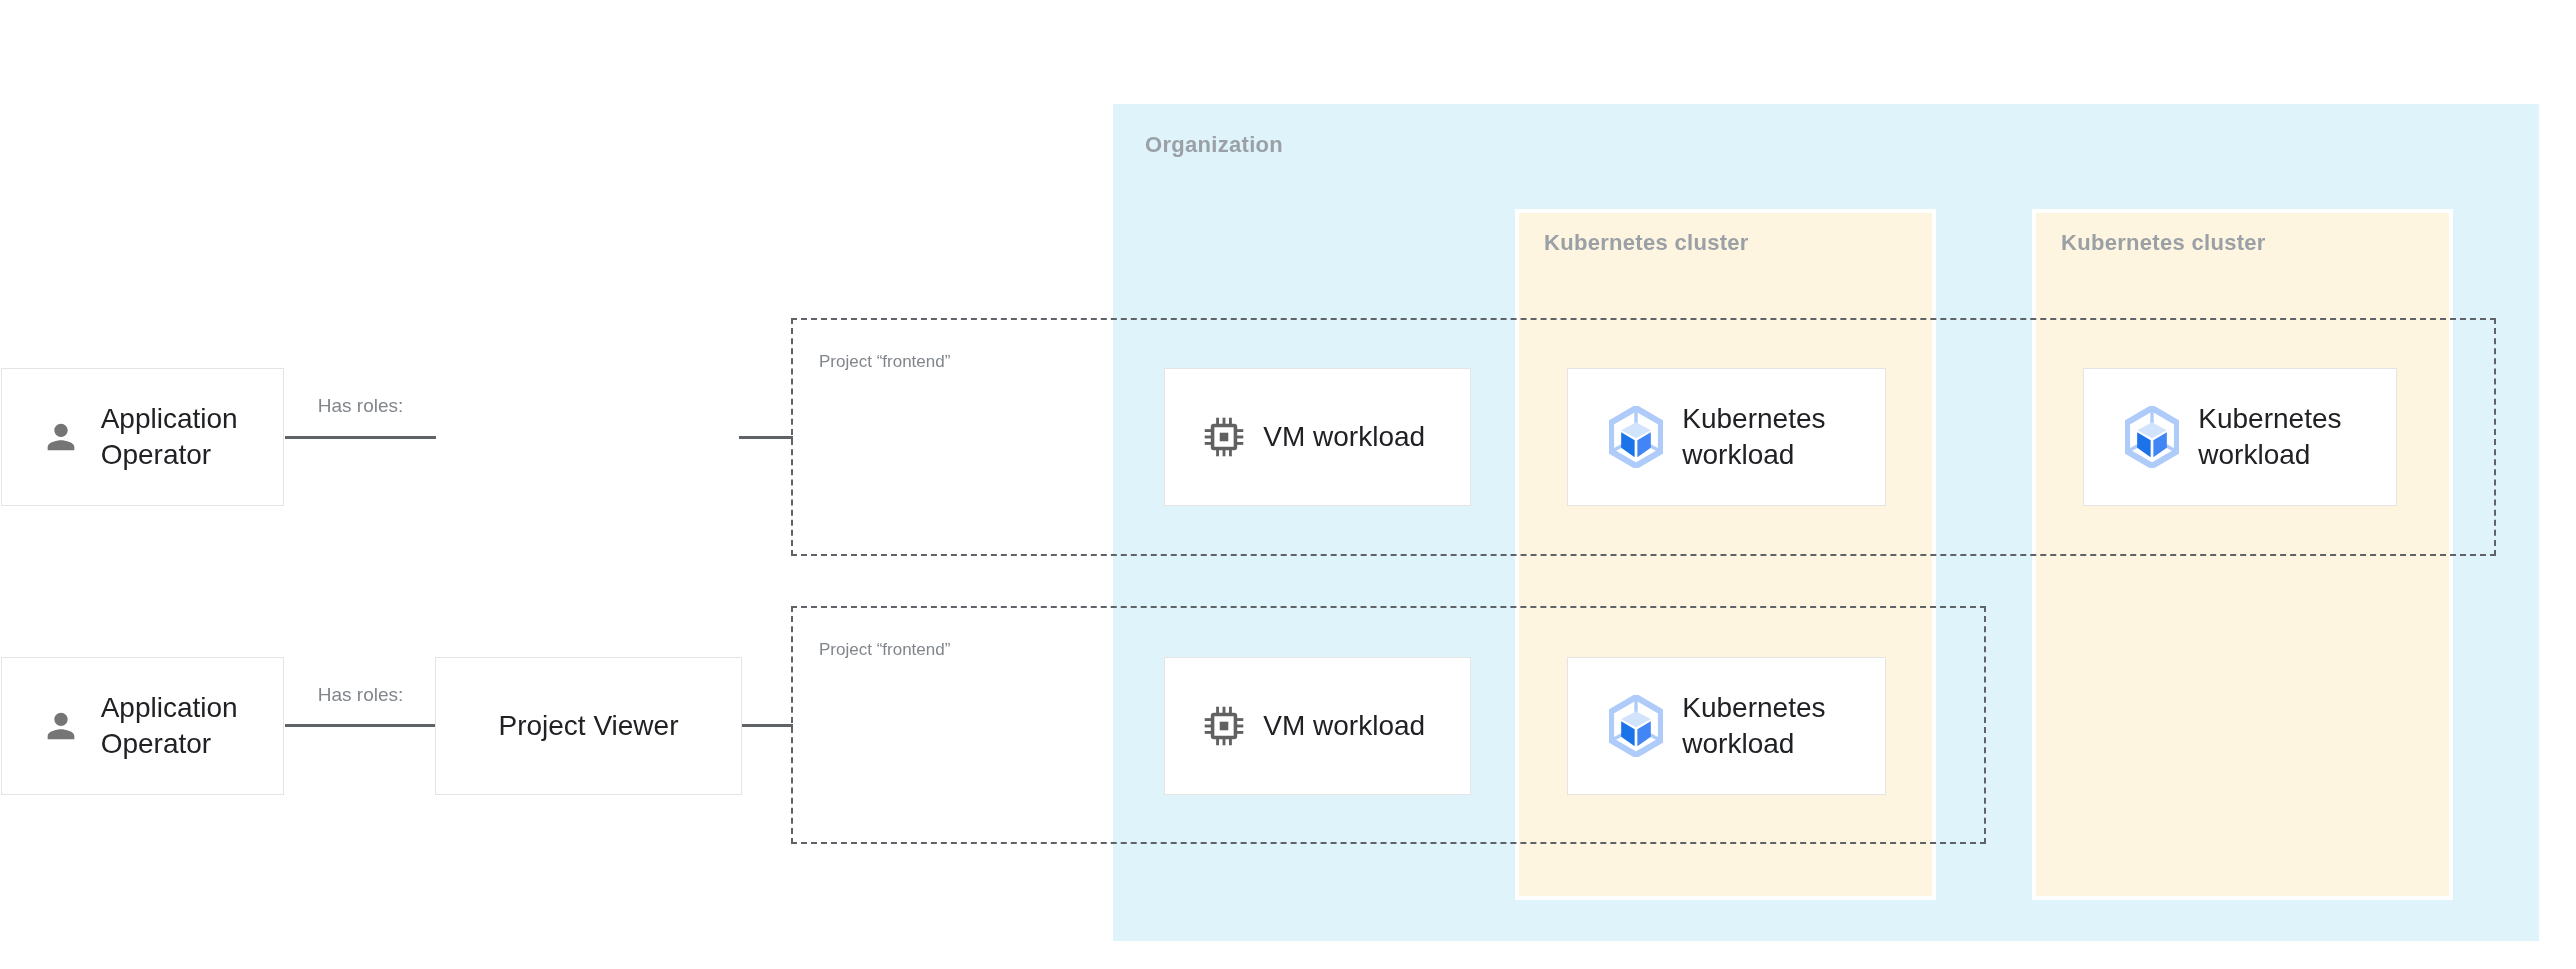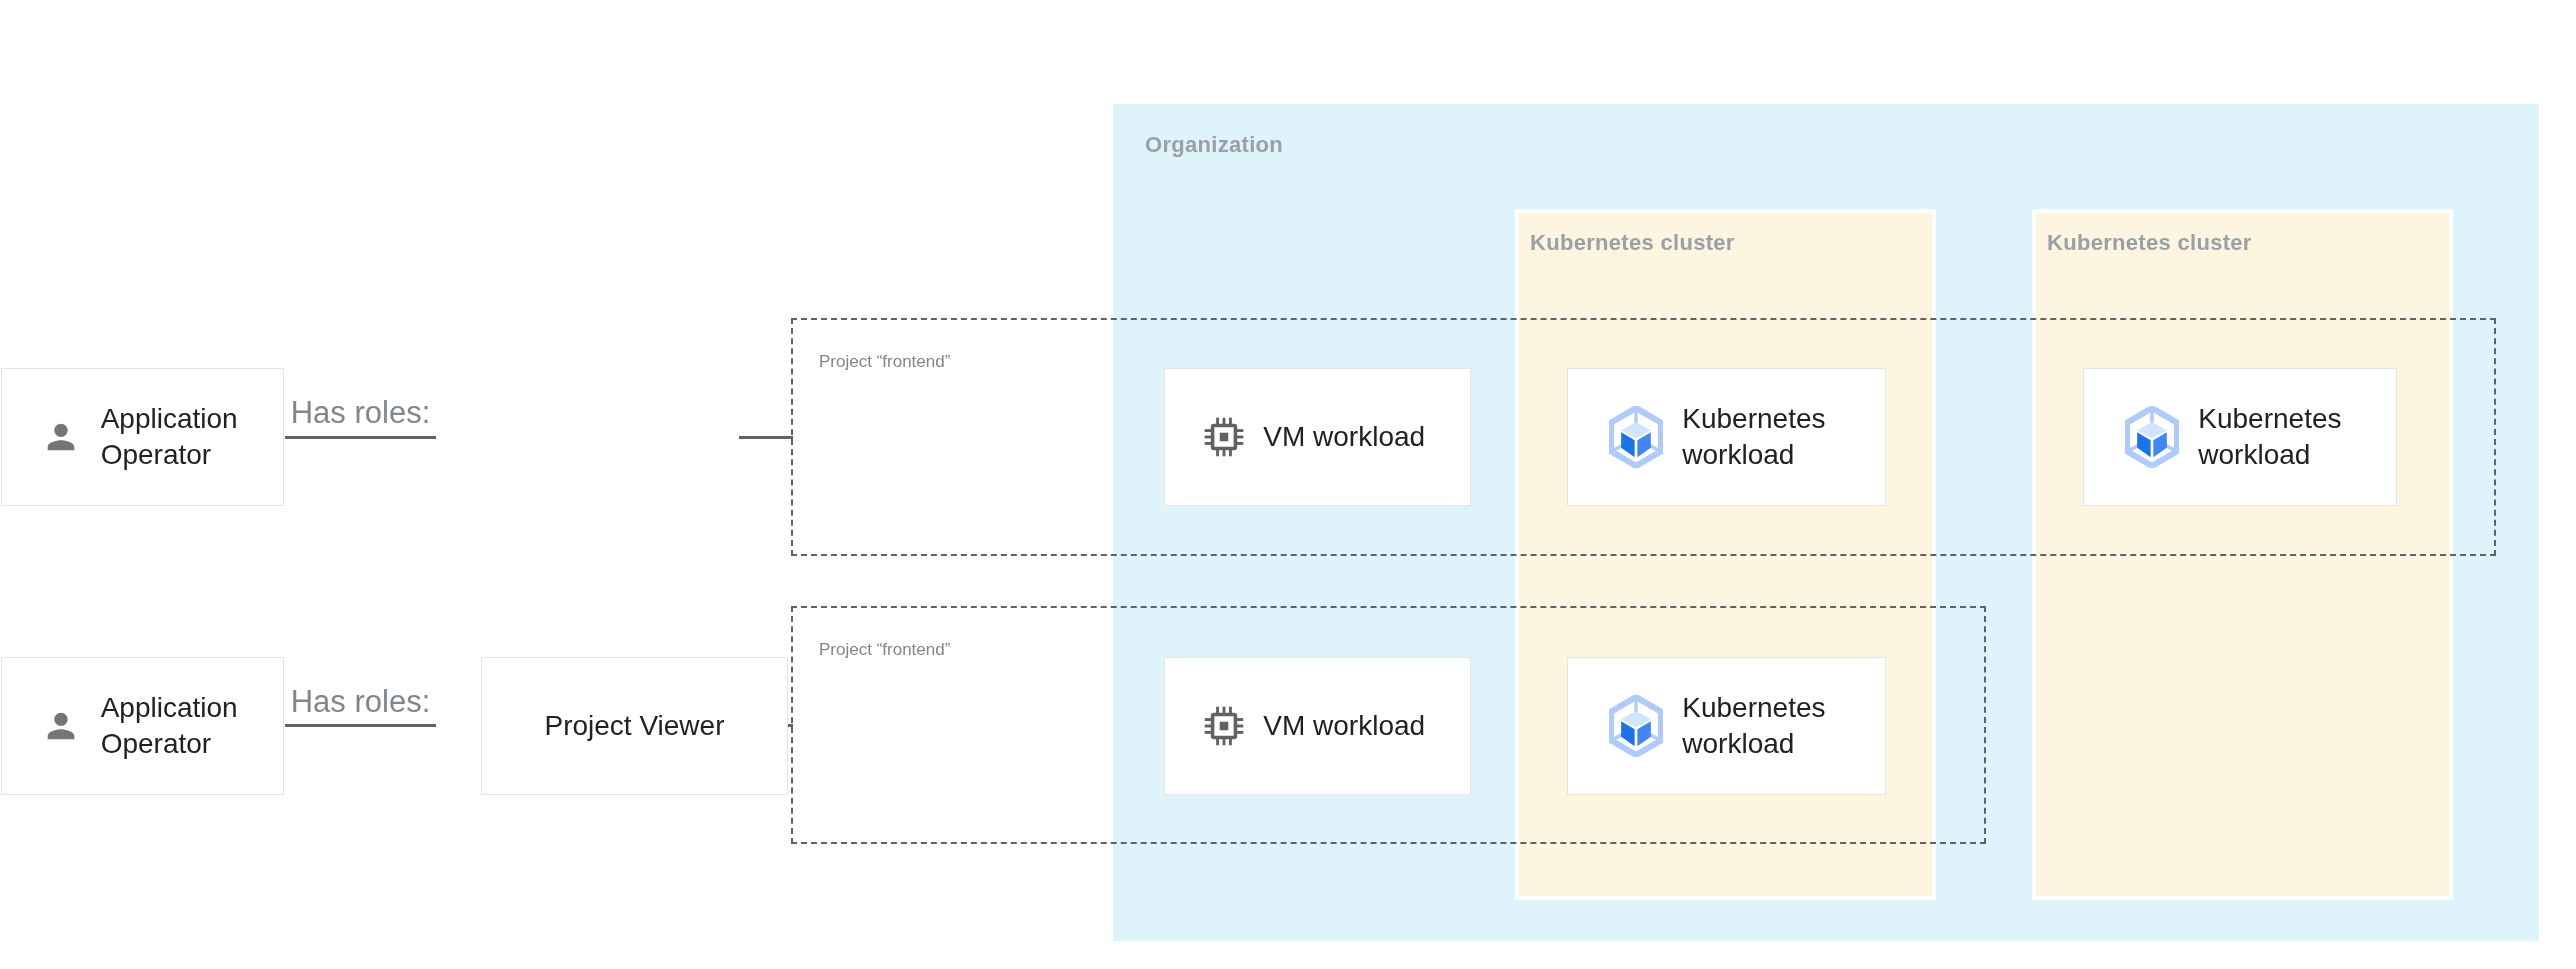--- a/index.html
+++ b/index.html
@@ -8,45 +8,45 @@
     font-family:"Liberation Sans",sans-serif;overflow:hidden;
   }
   
   .org{position:absolute;left:1113px;top:104px;width:1426px;height:837px;background:var(--org-bg);}
   .cluster{position:absolute;top:209px;width:421px;height:691px;background:var(--cluster-bg);
     border:4.8px solid #ffffff;box-sizing:border-box;}
   .cluster-1{left:1515px;}
   .cluster-2{left:2032px;}
   .container-label{font-weight:700;font-size:22px;letter-spacing:0.3px;color:var(--container-label-color);}
   .org > .container-label{position:absolute;left:32px;top:28px;}
-  .cluster > .container-label{position:absolute;left:11px;top:16.6px;}
+  .cluster > .container-label{position:absolute;left:25px;top:16.6px;}
   .project{position:absolute;border:2.1px dashed var(--dash-color);box-sizing:border-box;}
   .project-frontend{left:791px;top:318px;width:1705px;height:238px;}
   .project-backend{left:791px;top:606px;width:1195px;height:238px;}
   .project-label{position:absolute;left:26px;top:32px;font-size:17px;color:var(--muted-color);}
   
   .connector{position:absolute;height:2.8px;background:var(--dash-color);}
   .c1a{left:285px;top:436px;width:151px;}
   .c1b{left:739px;top:436px;width:54px;}
   .c2a{left:285px;top:724px;width:151px;}
   .c2b{left:741px;top:724px;width:52px;}
   .relation-label{position:absolute;width:151px;left:285px;text-align:center;
-    font-size:31px;color:var(--muted-color);}
+    font-size:19px;color:var(--muted-color);}
   .r1{top:395px;}
   .r2{top:684px;}
   
   .node{position:absolute;height:138px;background:#fff;border:1.4px solid var(--node-border);
     box-sizing:border-box;display:flex;align-items:center;
     color:var(--text-color);font-size:28px;line-height:36px;}
   .node.with-icon{gap:19.3px;}
   .node.centered{justify-content:center;text-align:center;}
   .n-person1{left:1.4px;top:368px;width:283px;padding-left:39px;}
   .n-person2{left:1.4px;top:657px;width:283px;padding-left:39px;}
   .n-role1{left:435px;top:368px;width:306px;}
-  .n-role2{left:435px;top:657px;width:307px;margin-left:46px;}
+  .n-role2{left:435px;top:657px;width:307px;}
   .n-vm1{left:1164px;top:368px;width:307px;padding-left:39px;}
   .n-vm2{left:1164px;top:657px;width:307px;padding-left:39px;}
   .n-k8s1{left:1567px;top:368px;width:319px;padding-left:41px;gap:22px;}
   .n-k8s2{left:2083px;top:368px;width:314px;padding-left:41px;gap:22px;}
   .n-k8s3{left:1567px;top:657px;width:319px;padding-left:41px;gap:22px;}
   .node-label{flex:0 1 auto;}
   .role-line{display:block;}
   
   .icon{flex:0 0 auto;}
   .person-icon path{fill:var(--person-icon-color);}

